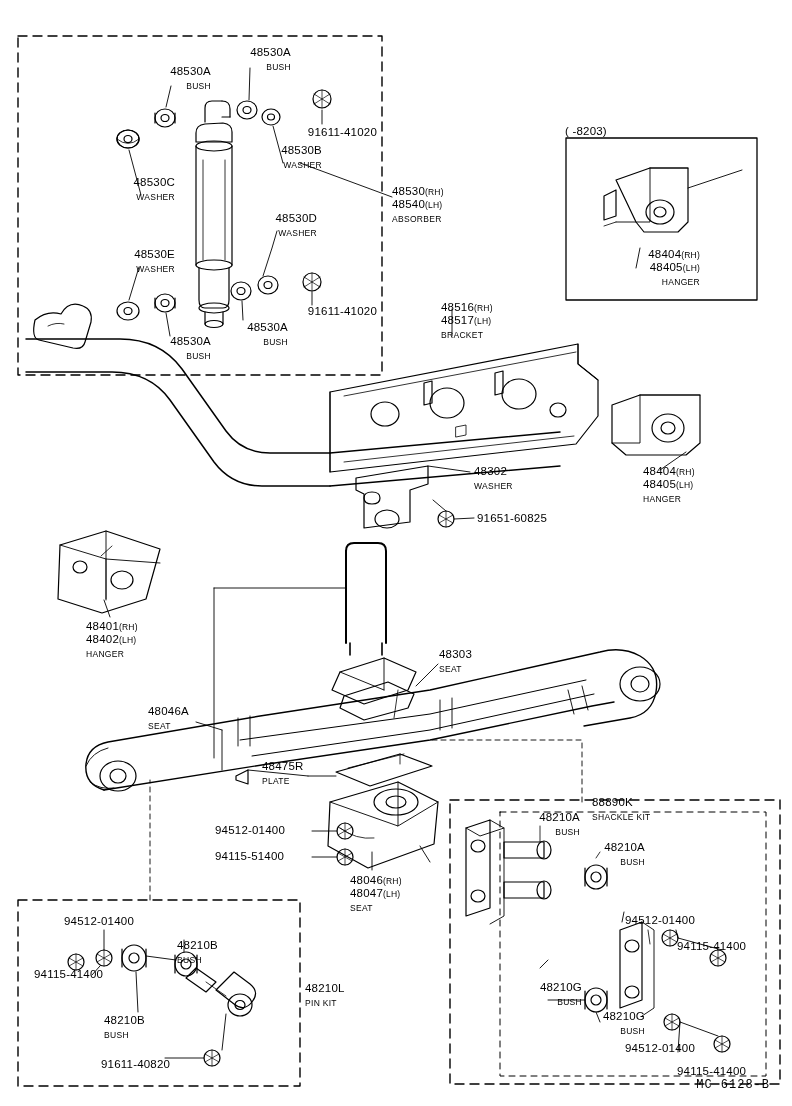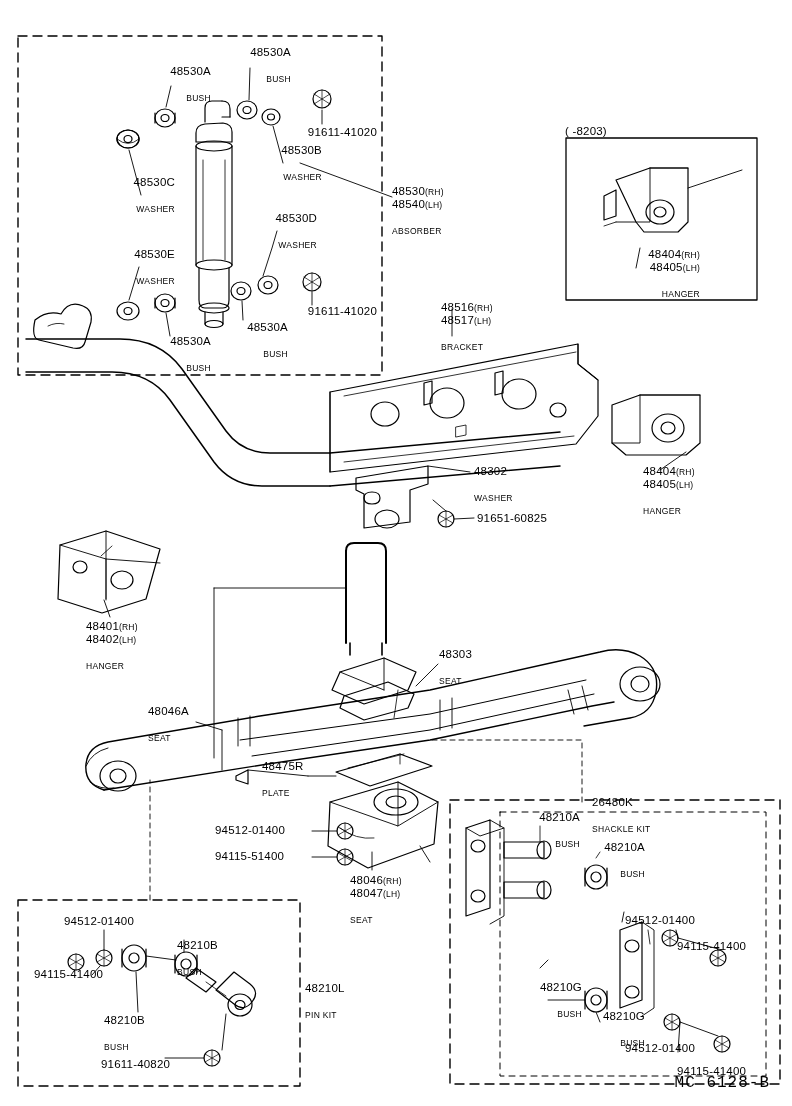--- a/index.html
+++ b/index.html
@@ -1,22 +1,22 @@
 <!DOCTYPE html>
 <html><head>
 <meta charset="utf-8">
 <style>
   html,body{margin:0;padding:0;background:#fff;}
   body{width:792px;height:1106px;position:relative;font-family:"Liberation Sans",sans-serif;color:#000;overflow:hidden;}
   #sheet{position:absolute;left:0;top:0;width:792px;height:1106px;}
   svg.art{position:absolute;left:0;top:0;width:792px;height:1106px;pointer-events:none;}
   .lbl{position:absolute;font-size:11.5px;line-height:11.5px;letter-spacing:.2px;white-space:nowrap;}
-  .lbl .sub{display:block;font-size:8.5px;line-height:9.5px;letter-spacing:.3px;margin-top:16px;}
+  .lbl .sub{display:block;font-size:8.5px;line-height:9.5px;letter-spacing:.3px;margin-top:4px;}
   .lbl.c{text-align:right;}
-  .footer{position:absolute;right:22px;bottom:14px;font-size:16px;letter-spacing:1px;font-family:"Liberation Mono",monospace;}
+  .footer{position:absolute;right:22px;bottom:14px;font-size:12px;letter-spacing:1px;font-family:"Liberation Mono",monospace;}
 </style>
 </head>
 <body>
 
 <div id="sheet">
 
   <svg class="art" viewBox="0 0 792 1106">
     <g fill="none" stroke="#000" stroke-width="1.2" stroke-linejoin="round" stroke-linecap="round">
 
       <path d="M18 36 H382 V375 H18 Z" stroke-dasharray="9,6" stroke-width="1.4"></path>
@@ -367,21 +367,21 @@
     <span>94115-51400</span>
   </div>
 
   <div class="lbl" style="left:350px;top:875px;">
     <span><span>48046</span><span style="font-size:8.5px">(RH)</span></span><br>
     <span><span>48047</span><span style="font-size:8.5px">(LH)</span></span>
     <span class="sub">SEAT</span>
   </div>
 
   <div class="lbl" style="left:592px;top:797px;">
-    <span>26480K</span><span class="sub">SHACKLE KIT</span>
+    <span>88890K</span><span class="sub">SHACKLE KIT</span>
   </div>
 
   <div class="lbl c" style="left:500px;top:812px;width:80px;">
     <span>48210A</span><span class="sub">BUSH</span>
   </div>
 
   <div class="lbl c" style="left:565px;top:842px;width:80px;">
     <span>48210A</span><span class="sub">BUSH</span>
   </div>
 

